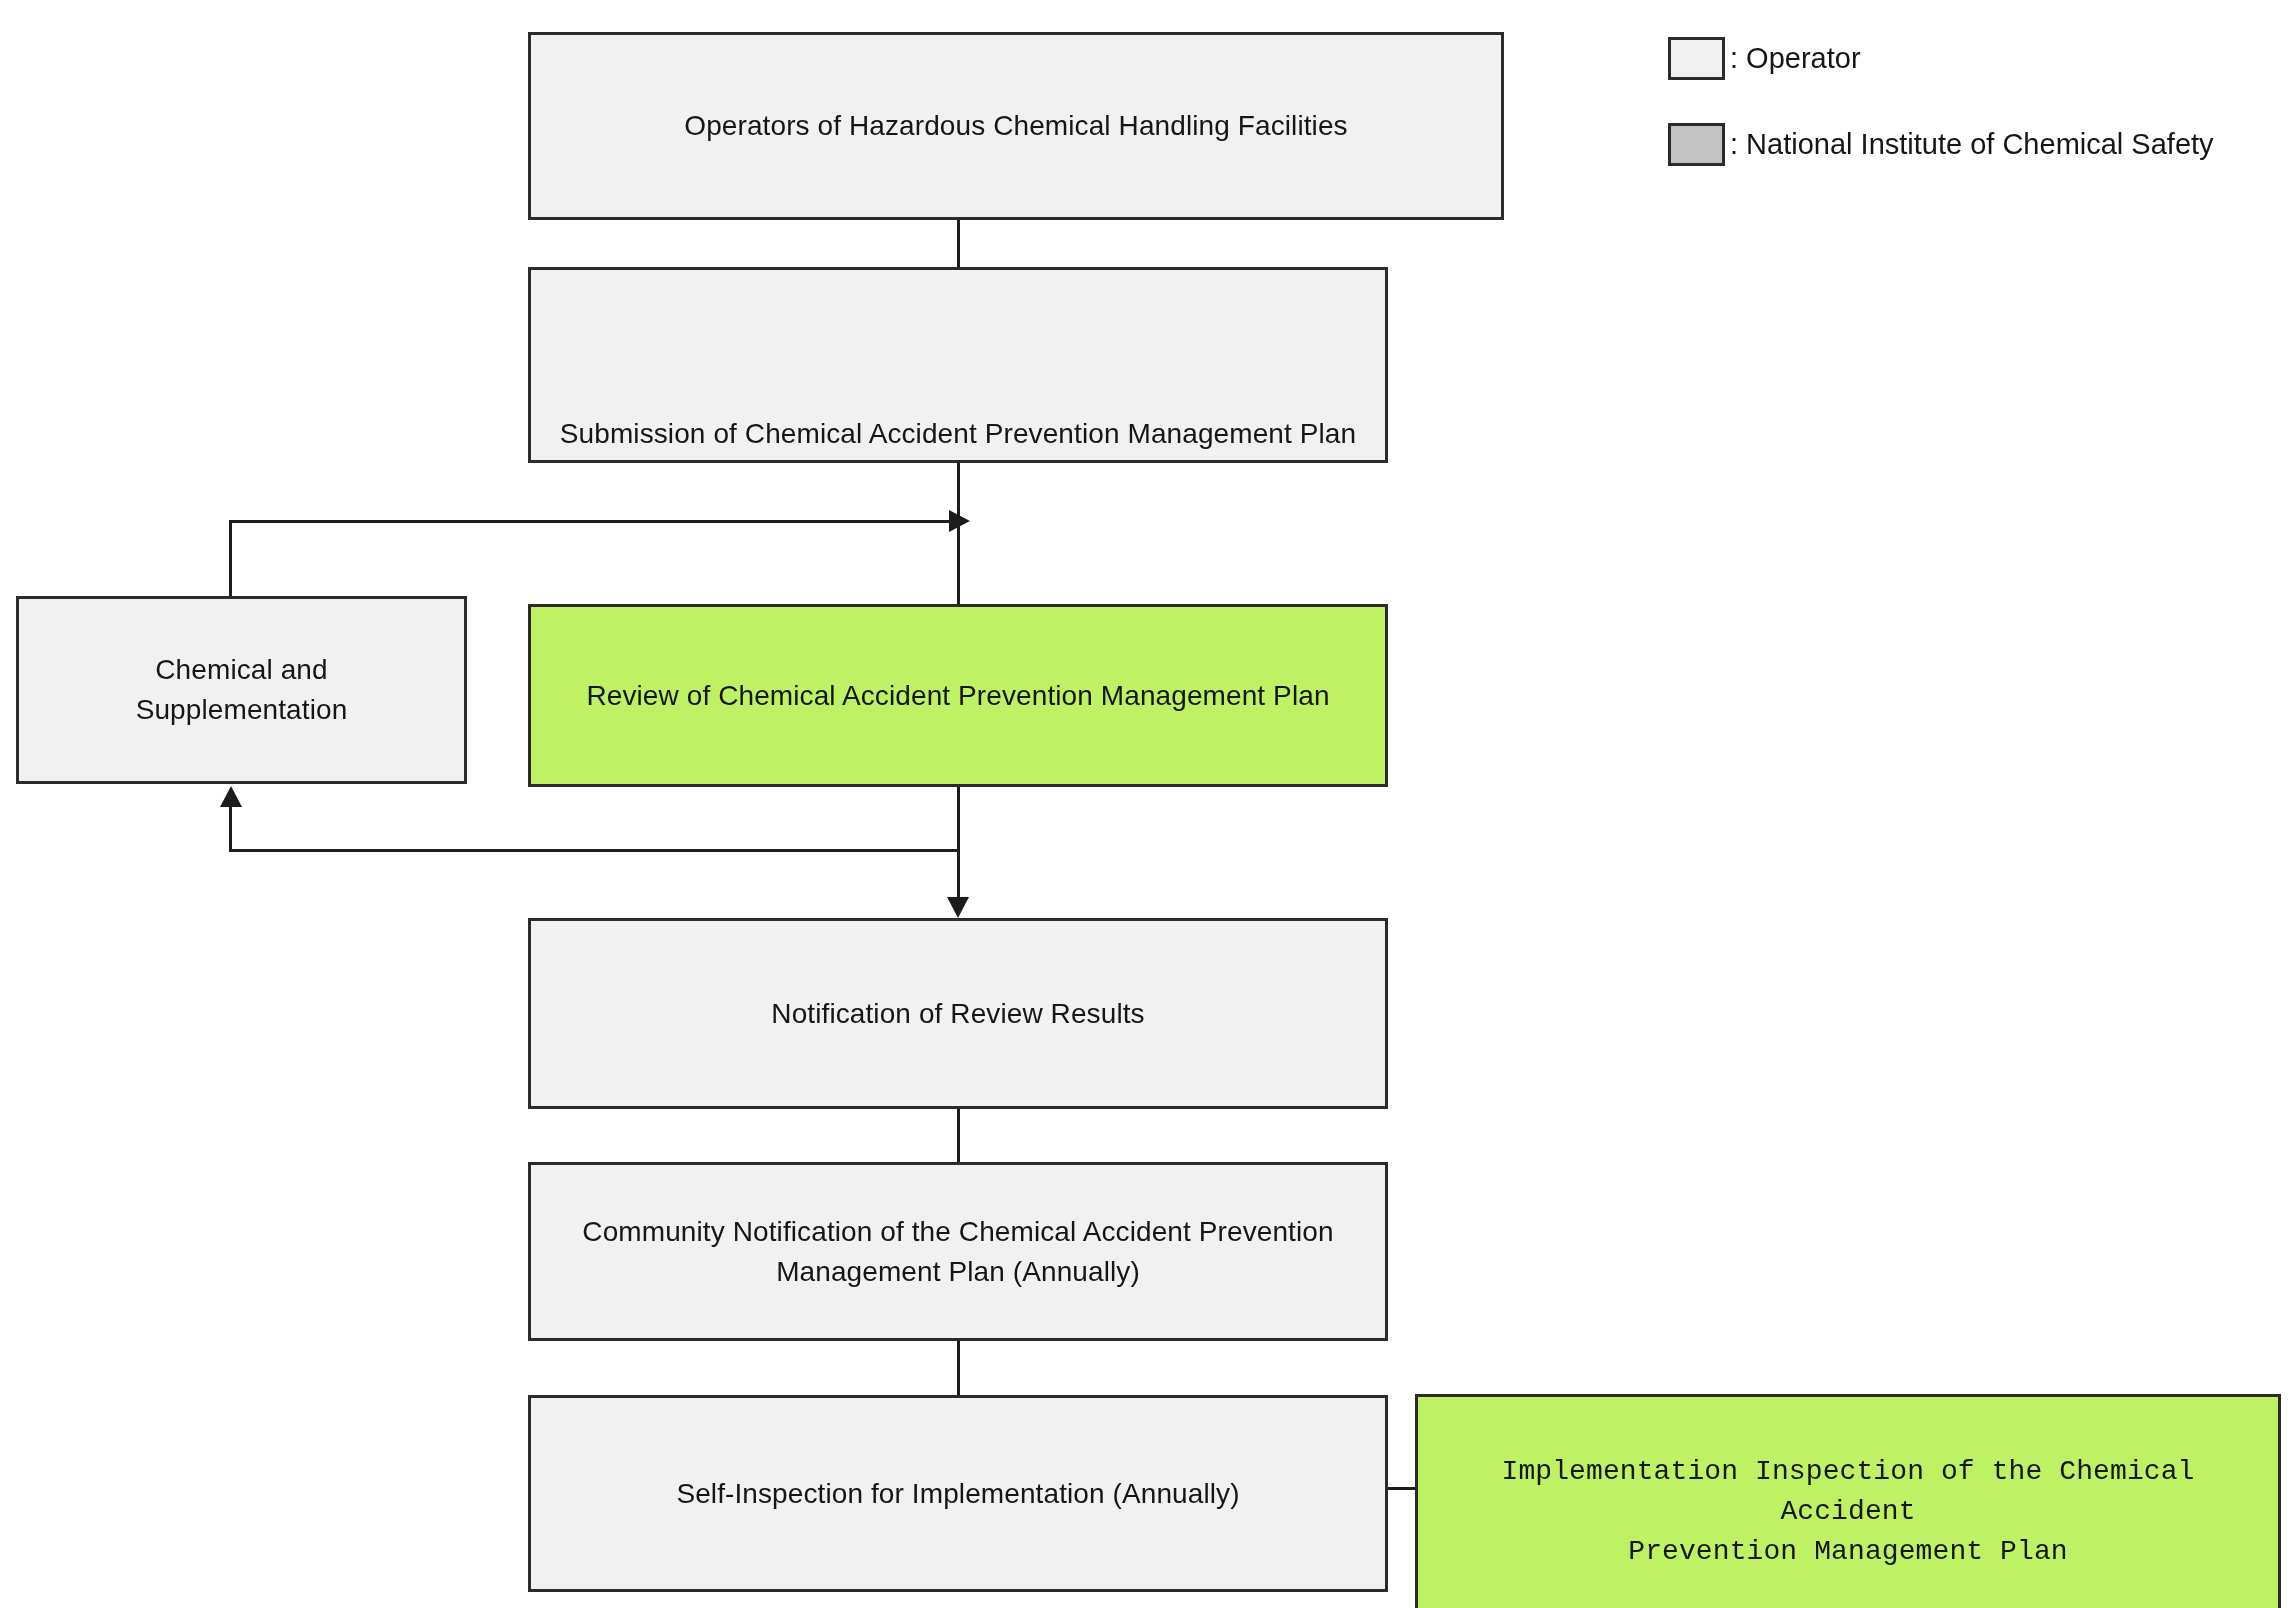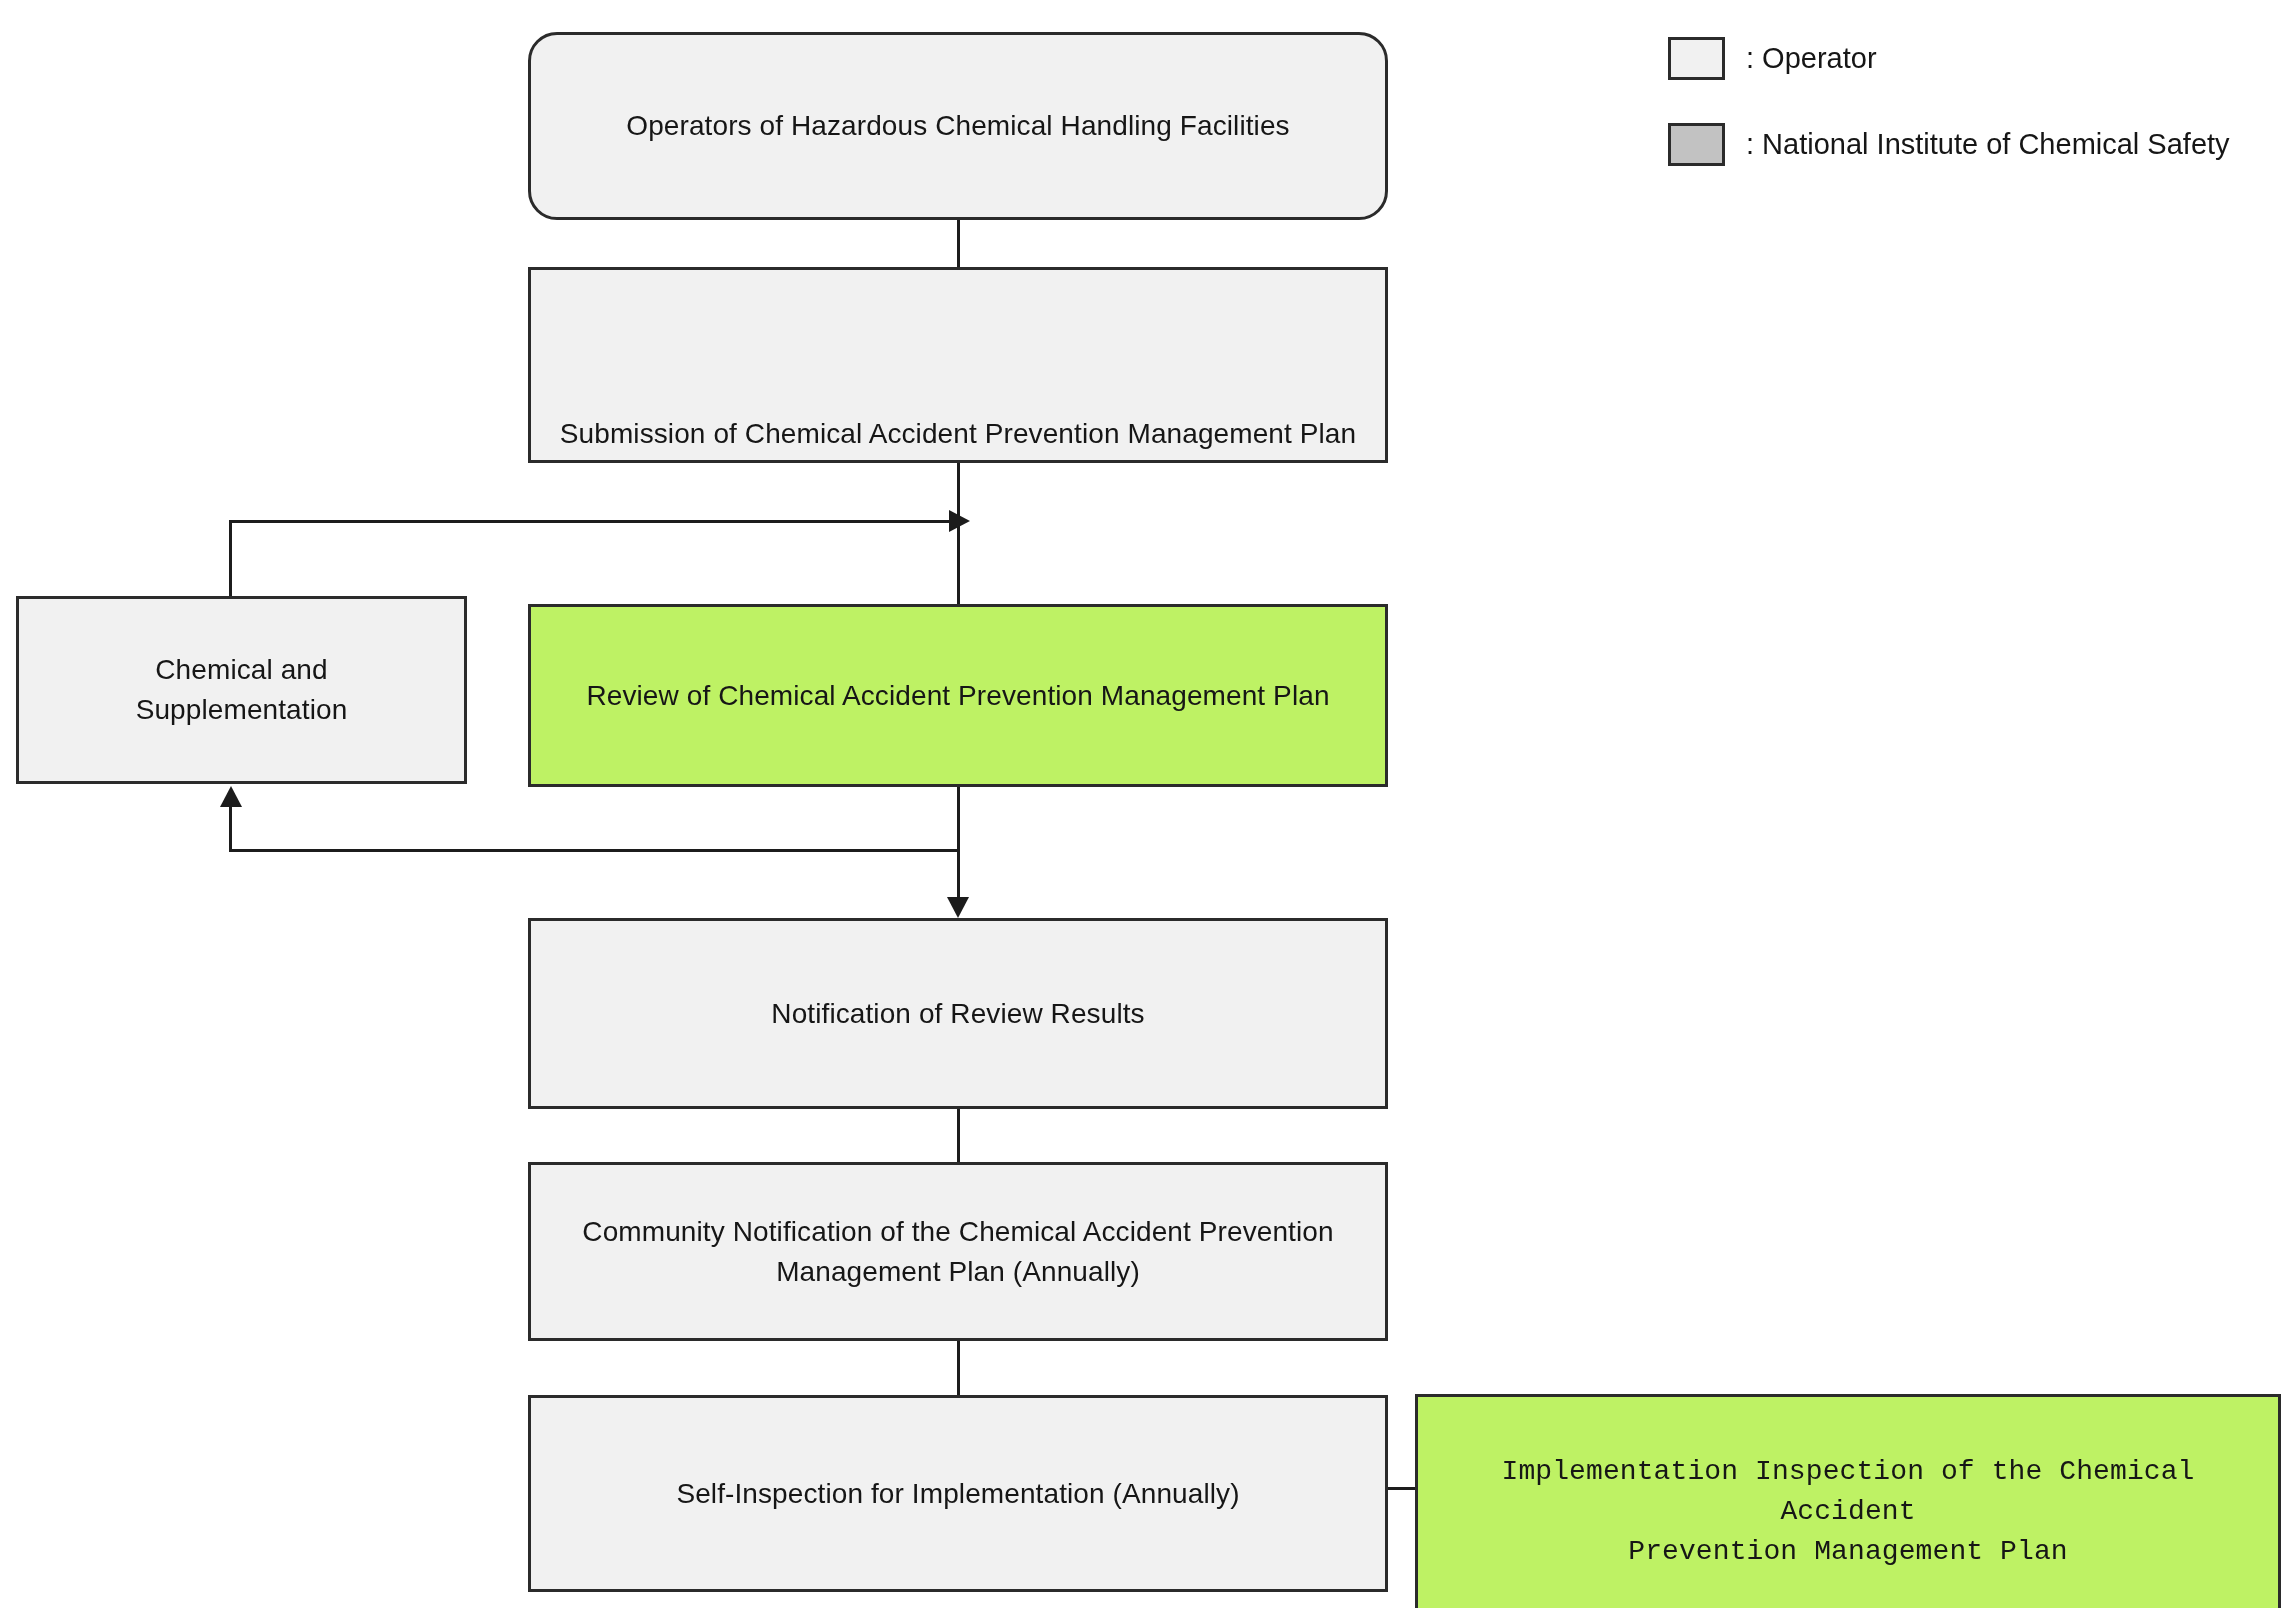--- a/index.html
+++ b/index.html
@@ -97,21 +97,21 @@
   .legend-swatch {
     width: 57px;
     height: 43px;
     border: 3.1px solid #2b2b2b;
     box-sizing: border-box;
     flex: none;
   }
   .legend-swatch.light { background: #f1f1f1; }
   .legend-swatch.gray  { background: #c2c2c2; }
   .legend-text {
-    margin-left: 21px;
+    margin-left: 5px;
     font-size: 29px;
     color: #161616;
     white-space: nowrap;
   }
 </style>
 </head>
 <body>
 
 <div id="stage">
 
@@ -129,21 +129,21 @@
   <div class="hline" style="left:229px; top:849px; width:730px;"></div>
   <div class="vline" style="left:229px; top:806px; height:45px;"></div>
   <div class="arrow-up" style="left:220px; top:786px;"></div>
 
   <div class="vline" style="left:957px; top:1107px; height:59px;"></div>
 
   <div class="vline" style="left:957px; top:1338px; height:59px;"></div>
 
   <div class="hline" style="left:1384px; top:1487px; width:35px;"></div>
 
-  <div class="node" style="left:528px; top:32px; width:860px; height:188px;border-radius:29px;">
+  <div class="node" style="left:528px; top:32px; width:976px; height:188px;">
     <span class="label">Operators of Hazardous Chemical Handling Facilities</span>
   </div>
 
   <div class="node" style="left:528px; top:267px; width:860px; height:196px;align-items:flex-end;">
     <span class="label">Submission of Chemical Accident Prevention Management Plan</span>
   </div>
 
   <div class="node" style="left:16px; top:596px; width:451px; height:188px;">
     <span class="label">
       <span>Chemical and</span><br>

